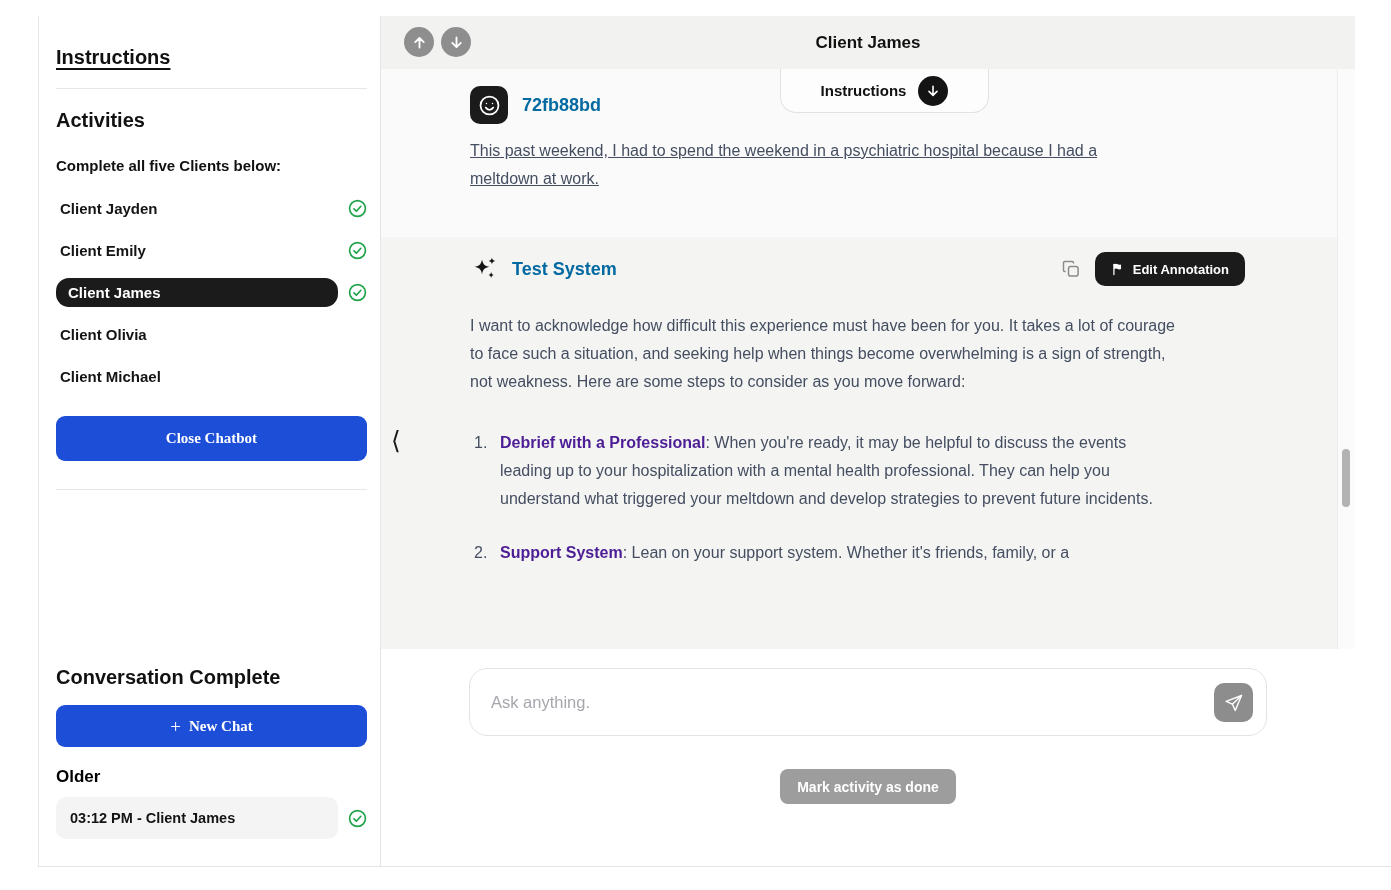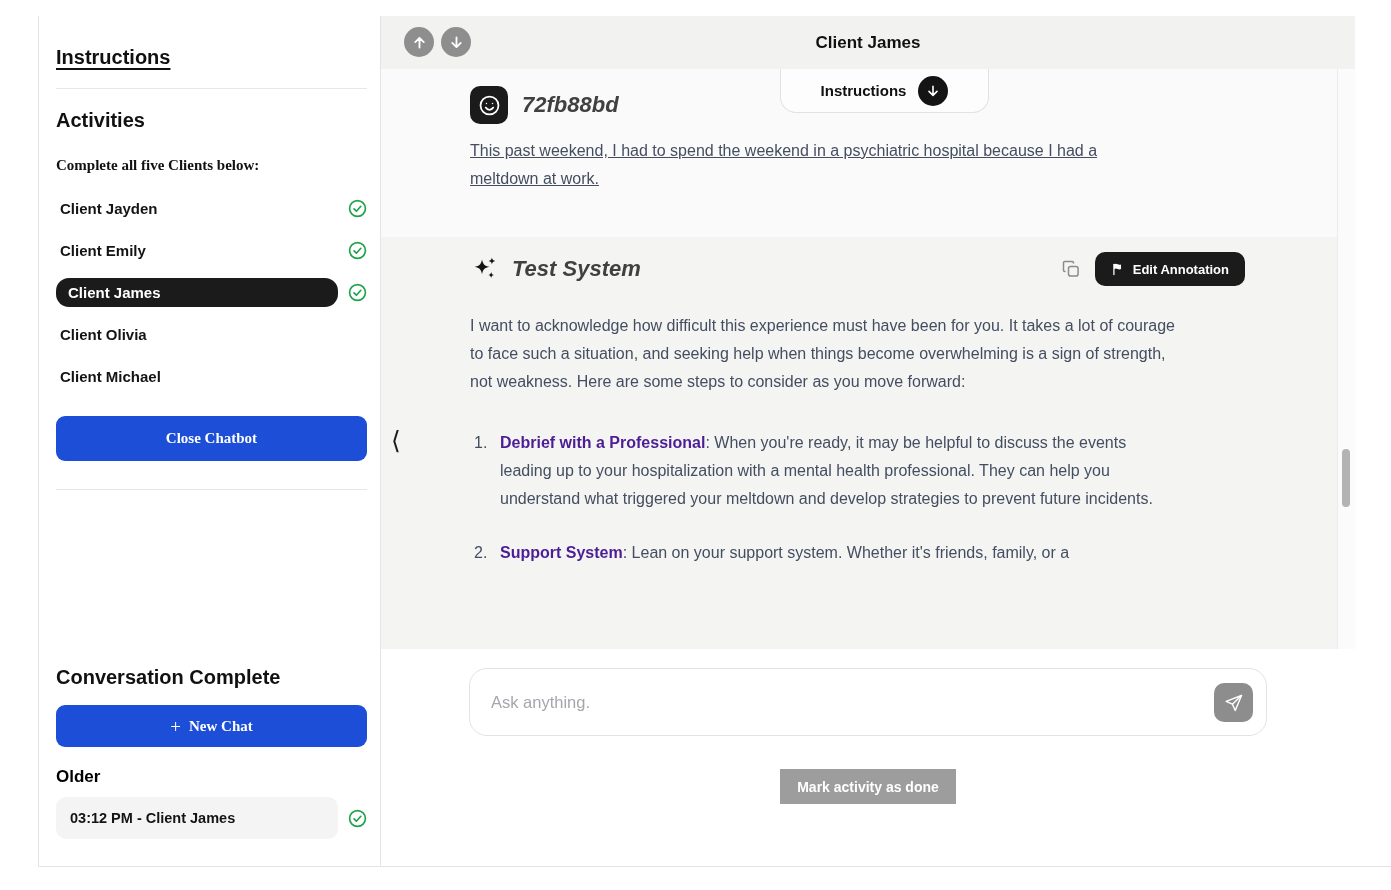--- a/index.html
+++ b/index.html
@@ -5,21 +5,21 @@
   html,body{margin:0;padding:0;background:#fff;font-family:"Liberation Sans",sans-serif;}
   body{width:1391px;height:890px;overflow:hidden;position:relative;-webkit-font-smoothing:antialiased;}
   .app{position:absolute;top:16px;left:38px;right:0;height:850px;border-bottom:1px solid #e4e4e4;}
 
   
   .sidebar{position:absolute;top:0;left:0;width:342px;height:100%;border-left:1px solid #e4e4e4;background:#fff;box-sizing:border-box;padding:0 13px 0 17px;}
   .sb-title{font-size:20px;font-weight:bold;color:#111;margin:0;}
   .instructions-link{margin-top:30px;display:inline-block;text-decoration:underline;text-underline-offset:4px;text-decoration-thickness:2px;cursor:pointer;}
   .sb-divider{border:none;border-top:1px solid #e7e7e7;margin:19px 0 0 0;}
   .activities-title{margin-top:20px;}
-  .sb-note{font-size:15px;font-weight:bold;color:#111;margin-top:25px;font-family:Liberation Serif, serif;}
+  .sb-note{font-size:15px;font-weight:bold;color:#111;margin-top:25px;}
   .client-list{margin-top:13px;}
   .client-row{display:flex;align-items:center;height:42px;}
   .client-label{flex:1;font-size:15px;font-weight:bold;color:#141414;padding-left:4px;cursor:pointer;}
   .client-row.selected .client-label{background:#1b1b1b;color:#fff;border-radius:13px;padding:6px 12px;margin-right:10px;}
   .check{width:19px;height:19px;flex:0 0 19px;}
   .check.hidden{visibility:hidden;}
   .btn-black{display:block;width:100%;background:#1d4ed8;color:#fff;border:none;border-radius:9px;font-family:Liberation Serif, serif;font-size:15px;font-weight:bold;cursor:pointer;}
   .close-btn{height:45px;margin-top:19px;}
   .divider2{margin-top:28px;}
   .history{position:absolute;top:650px;left:17px;right:13px;}
@@ -35,21 +35,21 @@
   .chat-title{text-align:center;line-height:53px;font-size:17px;font-weight:bold;color:#111;}
   .nav-circles{position:absolute;left:23px;top:11px;display:flex;gap:7px;}
   .circle-btn{width:30px;height:30px;border-radius:50%;background:#8e8e8e;border:none;display:flex;align-items:center;justify-content:center;cursor:pointer;padding:0;}
 
   .messages{position:absolute;top:53px;left:0;right:18px;height:580px;overflow:hidden;}
   .msg{box-sizing:border-box;padding:0 30px 0 89px;}
   .msg.user{background:#fafafa;height:168px;padding-top:17px;}
   .msg.assistant{background:#f4f4f3;height:412px;padding-top:15px;}
   .msg-head{display:flex;align-items:center;}
   .avatar{width:38px;height:38px;border-radius:10px;background:#1b1b1b;display:flex;align-items:center;justify-content:center;flex:0 0 38px;}
-  .author{font-size:22px;font-weight:bold;color:#404040;margin-left:14px;font-style:italic;}
+  .author{font-size:18px;font-weight:bold;color:#0369a1;margin-left:14px;}
   .sparkles{width:28px;height:28px;display:flex;align-items:center;justify-content:center;}
   .head-spacer{flex:1;}
   .copy-btn{background:none;border:none;padding:0;cursor:pointer;display:flex;align-items:center;margin-right:14px;}
   .annot-btn{background:#1b1b1b;color:#fff;border:none;border-radius:10px;height:34px;padding:0 16px;font-family:inherit;font-size:13px;font-weight:bold;display:flex;align-items:center;gap:8px;cursor:pointer;margin-right:62px;}
   .msg-text{font-size:16px;line-height:28px;color:#444e60;max-width:690px;}
   .user .msg-text{margin-top:13px;text-decoration:underline;}
   .assistant .msg-text.intro{margin-top:26px;max-width:706px;}
   .steps{list-style:none;margin:33px 0 0 0;padding:0;max-width:706px;}
   .steps li{display:flex;font-size:16px;line-height:28px;color:#444e60;}
   .steps li + li{margin-top:26px;}
@@ -62,21 +62,21 @@
   .tab-circle{width:30px;height:30px;border-radius:50%;background:#141414;border:none;display:flex;align-items:center;justify-content:center;cursor:pointer;padding:0;}
 
   .scroll-strip{position:absolute;top:53px;right:0;width:18px;height:580px;background:#fbfbfb;border-left:1px solid #ececec;box-sizing:border-box;}
   .scroll-thumb{position:absolute;left:4px;top:380px;width:8px;height:58px;border-radius:4px;background:#b3b3b3;}
 
   .bottom{position:absolute;top:633px;left:0;right:0;height:217px;background:#fff;}
   .input-wrap{position:relative;width:798px;margin:19px auto 8px auto;height:68px;background:#fff;border:1.5px solid #e3e3e3;border-radius:18px;box-sizing:border-box;}
   .chat-input{position:absolute;inset:0;width:100%;height:100%;border:none;outline:none;background:transparent;border-radius:18px;padding:0 64px 0 21px;font-family:inherit;font-size:16.5px;color:#333;box-sizing:border-box;}
   .chat-input::placeholder{color:#a6a6ad;}
   .send-btn{position:absolute;right:13px;top:14px;width:39px;height:39px;border:none;border-radius:10px;background:#8d8d8d;display:flex;align-items:center;justify-content:center;cursor:pointer;}
-  .mark-done-btn{display:block;margin:33px auto 0 auto;background:#9d9d9d;color:#fff;border:none;border-radius:0;height:35px;padding:0 17px;font-family:inherit;font-size:14px;font-weight:bold;cursor:pointer;}
+  .mark-done-btn{display:block;margin:33px auto 0 auto;background:#9d9d9d;color:#fff;border:none;border-radius:8px;height:35px;padding:0 17px;font-family:inherit;font-size:14px;font-weight:bold;cursor:pointer;}
 </style>
 </head>
 <body>
 
 <svg width="0" height="0" style="position:absolute">
   <defs>
     <g id="check-circle">
       <circle cx="12" cy="12" r="10" fill="none" stroke="#1fa34a" stroke-width="2.1"></circle>
       <path d="M7.6 12.4l3 3 5.6-6.2" fill="none" stroke="#1fa34a" stroke-width="2.1" stroke-linecap="round" stroke-linejoin="round"></path>
     </g>

